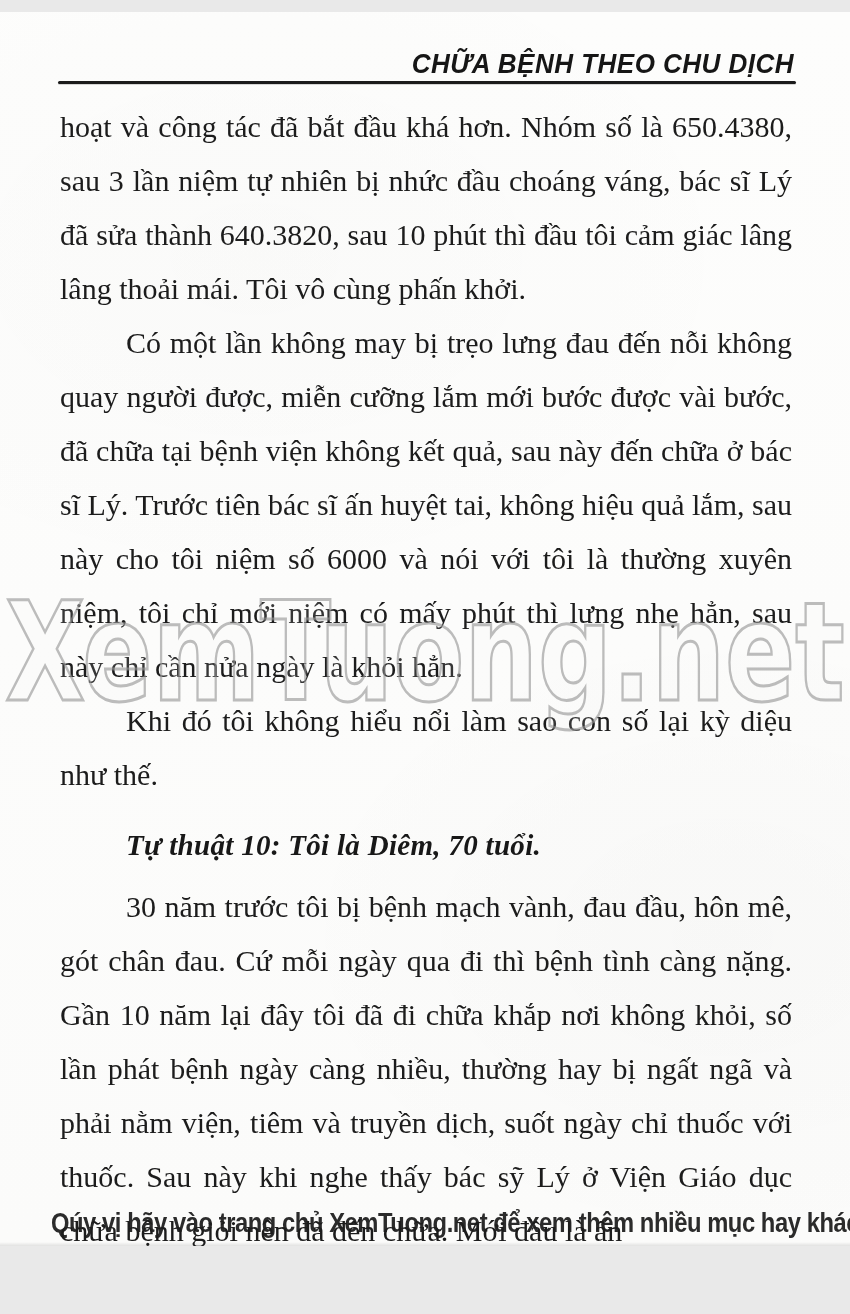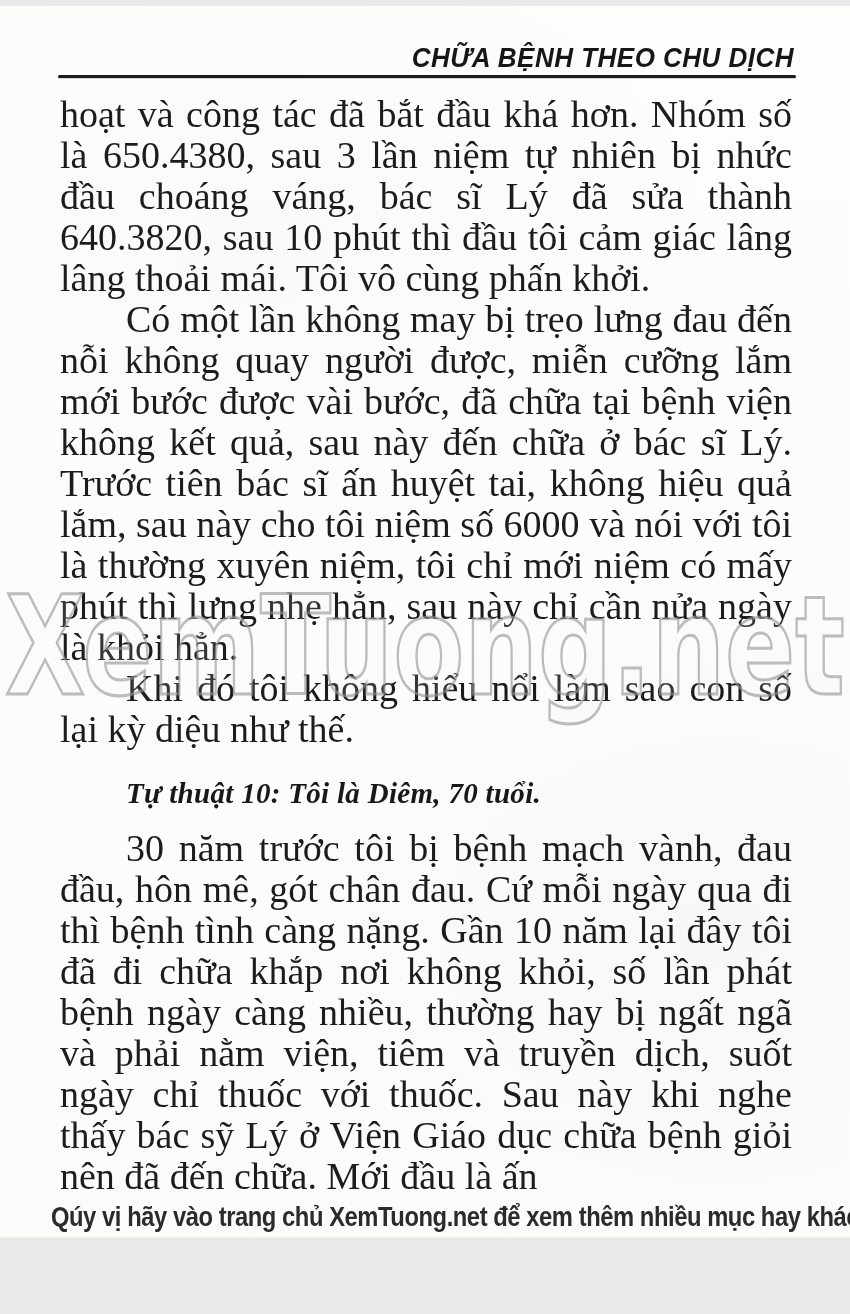--- a/index.html
+++ b/index.html
@@ -4,21 +4,21 @@
 <style>
   html, body {
     margin: 0;
     padding: 0;
     background: #e9e9e9;
   }
   .page {
     position: relative;
     width: 850px;
     height: 1234px;
-    margin: 6px auto;
+    margin: 12px auto;
     background:
       radial-gradient(ellipse 900px 600px at 30% 20%, rgba(0,0,0,0.012), transparent 60%),
       radial-gradient(ellipse 700px 500px at 85% 75%, rgba(0,0,0,0.015), transparent 65%),
       linear-gradient(#fdfdfc, #fbfbfa);
     overflow: hidden;
     font-family: "Liberation Serif", "DejaVu Serif", serif;
     color: #1c1c1c;
   }
 
   
@@ -50,22 +50,22 @@
   
   .body-text {
     position: absolute;
     top: 88px;
     left: 60px;
     right: 58px;
     z-index: 1;
   }
   .para {
     margin: 0;
-    font-size: 38px;
-    line-height: 41px;
+    font-size: 30px;
+    line-height: 54px;
     text-align: justify;
     text-justify: inter-word;
   }
   .para.indented { text-indent: 66px; }
   .section-heading {
     margin: 23px 0 15px 0;
     font-size: 29px;
     line-height: 40px;
     font-weight: bold;
     font-style: italic;

